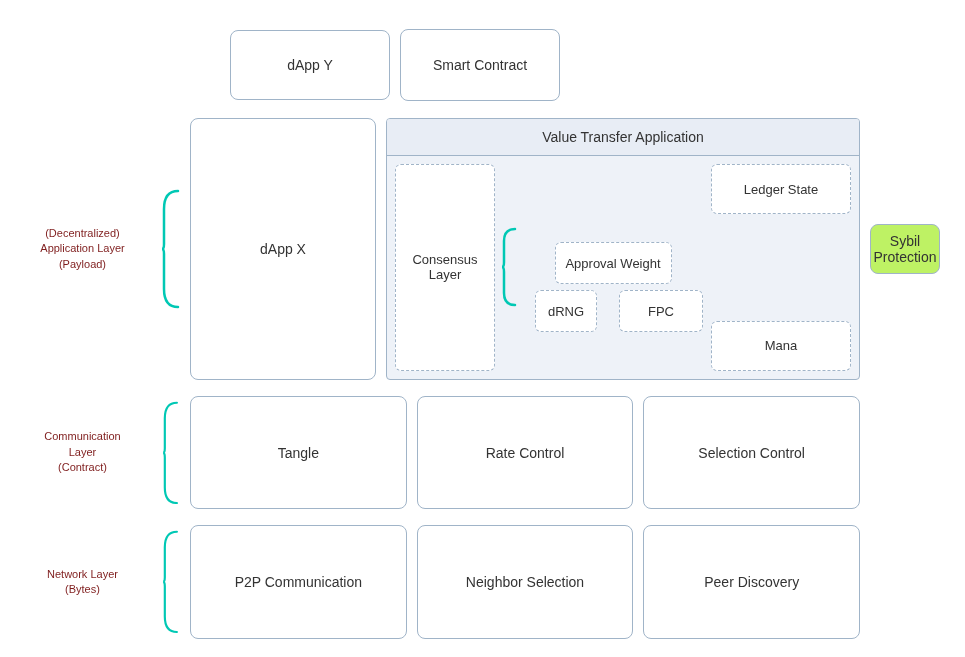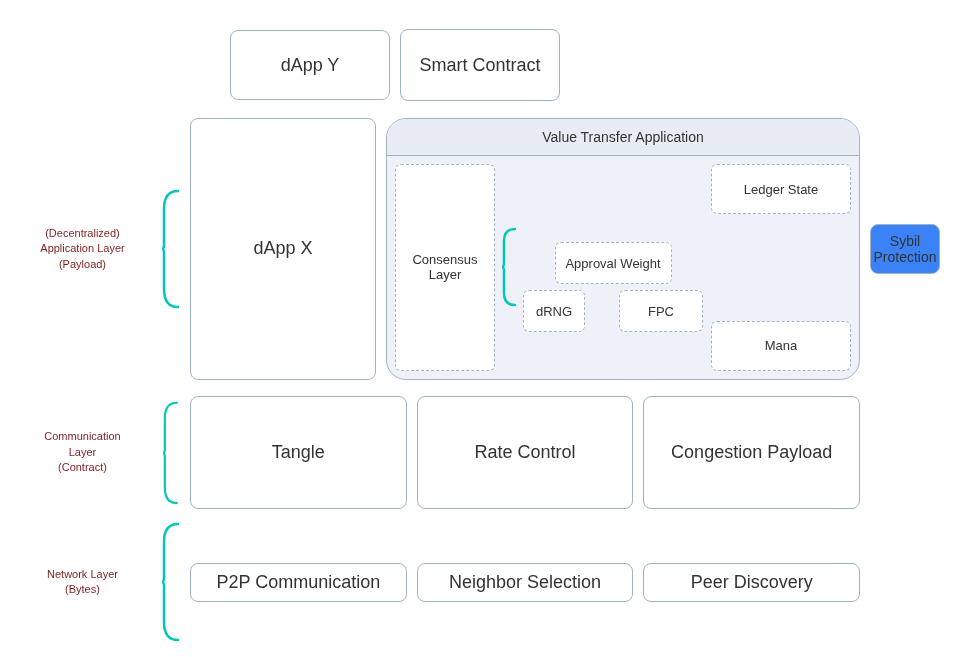--- a/index.html
+++ b/index.html
@@ -89,21 +89,21 @@
     
     .box {
       border: 1.5px solid #a0b4c8;
       border-radius: 8px;
       background: #fff;
       display: flex;
       align-items: center;
       justify-content: center;
       text-align: center;
       padding: 8px;
-      font-size: 18px;
+      font-size: 14px;
       color: #333;
     }
 
     .box-dashed {
       border: 1.5px dashed #a0b4c8;
       border-radius: 6px;
       background: #fff;
       display: flex;
       align-items: center;
       justify-content: center;
@@ -129,21 +129,21 @@
     }
 
     .dapp-x-box {
       width: 186px;
       flex-shrink: 0;
     }
 
     .value-transfer-outer {
       flex: 1;
       border: 1.5px solid #a0b4c8;
-      border-radius: 20px;
+      border-radius: 4px;
       background: #eef2f8;
       display: flex;
       flex-direction: column;
       overflow: hidden;
     }
 
     .value-transfer-header {
       background: #e8edf5;
       padding: 10px;
       text-align: center;
@@ -200,22 +200,22 @@
     }
 
     .consensus-top-row {
       display: flex;
       justify-content: center;
     }
 
     .consensus-bottom-row {
       display: flex;
       flex-direction: row;
-      gap: 6px;
-      justify-content: space-between;
+      gap: 22px;
+      justify-content: flex-end;
     }
 
     .ledger-section {
       display: flex;
       flex-direction: column;
       justify-content: space-between;
       gap: 6px;
       width: 140px;
     }
 
@@ -233,21 +233,21 @@
     }
 
     
     .net-row .row-content .box {
       flex: 1;
     }
 
     .sybil-box {
       border: 1.5px solid #a0b4c8;
       border-radius: 8px;
-      background: #3b82f6;
+      background: #bef264;
       display: flex;
       align-items: center;
       justify-content: center;
       text-align: center;
       padding: 8px;
       font-size: 14px;
       color: #333;
       width: 70px;
       margin: 8px 0;
     }
@@ -351,27 +351,27 @@
         </svg>
       </div>
       <div class="row-content" style="flex:1; min-width:0;">
         <div class="box" style="flex:1;">
           <span>Tangle</span>
         </div>
         <div class="box" style="flex:1;">
           <span>Rate Control</span>
         </div>
         <div class="box" style="flex:1;">
-          <span>Congestion Payload</span>
+          <span>Selection Control</span>
         </div>
       </div>
       <div style="width:80px; flex-shrink:0;"></div>
     </div>
 
-    <div class="main-row net-row" style="flex:1.4; min-height:0;align-items:center;">
+    <div class="main-row net-row" style="flex:1.4; min-height:0;">
       <div class="row-label">
         <span style="white-space:pre-line;">Network Layer
 (Bytes)</span>
       </div>
       <div class="row-brace">
         <svg class="brace-svg" viewBox="0 0 20 120" fill="none" xmlns="http://www.w3.org/2000/svg">
           <path d="M18 2 Q4 2 4 20 L4 55 Q4 60 2 60 Q4 60 4 65 L4 100 Q4 118 18 118" stroke="#00c8b4" stroke-width="2.5" fill="none" stroke-linecap="round"></path>
         </svg>
       </div>
       <div class="row-content" style="flex:1; min-width:0;">

